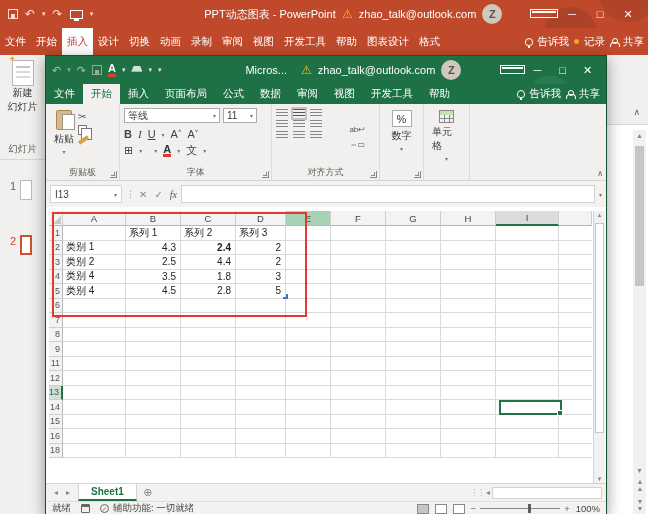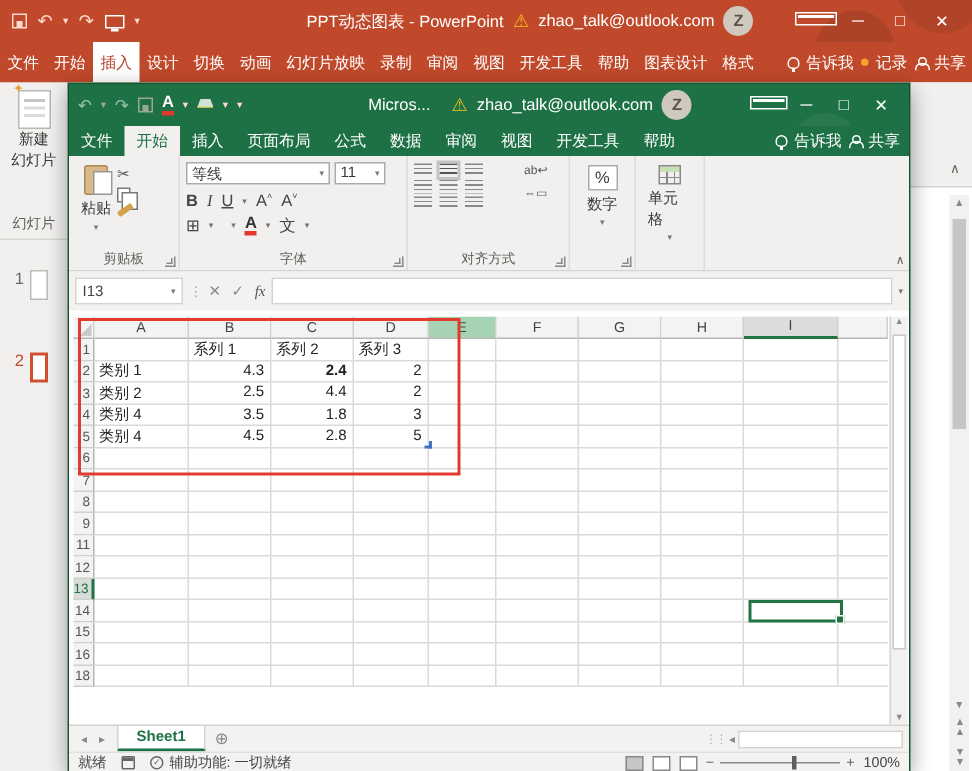--- a/index.html
+++ b/index.html
@@ -216,21 +216,20 @@
   </div>
 
   <div class="ppt-tabs">
     <div style="display:flex" id="ppt-tabs-list">
         <div class="tab">文件</div>
         <div class="tab">开始</div>
         <div class="tab selected">插入</div>
         <div class="tab">设计</div>
         <div class="tab">切换</div>
         <div class="tab">动画</div>
-        <div class="tab">幻灯片放映</div>
         <div class="tab">录制</div>
         <div class="tab">审阅</div>
         <div class="tab">视图</div>
         <div class="tab">开发工具</div>
         <div class="tab">帮助</div>
         <div class="tab">图表设计</div>
         <div class="tab">格式</div>
       </div>
     <div class="ppt-tabs-right">
       <span class="bulb"></span>
@@ -376,21 +375,21 @@
           <span class="lines"></span>
           <span class="lines sel"></span>
           <span class="lines"></span>
           <span class="lines"></span>
           <span class="lines"></span>
           <span class="lines"></span>
           <span class="lines"></span>
           <span class="lines"></span>
           <span class="lines"></span>
         </div>
-        <div style="position:absolute; right:14px; top:5px; font-size:8px; color:#555">
+        <div style="position:absolute; right:14px; top:21px; font-size:8px; color:#555">
           <div>ab↩</div>
           <div style="margin-top:6px">⇔▭</div>
         </div>
         <span class="glabel">对齐方式</span>
         <span class="launcher"></span>
       </div>
 
       <div class="rgroup" style="width:44px">
         <div class="bigbtn">
           <span class="pct-box">%</span>

